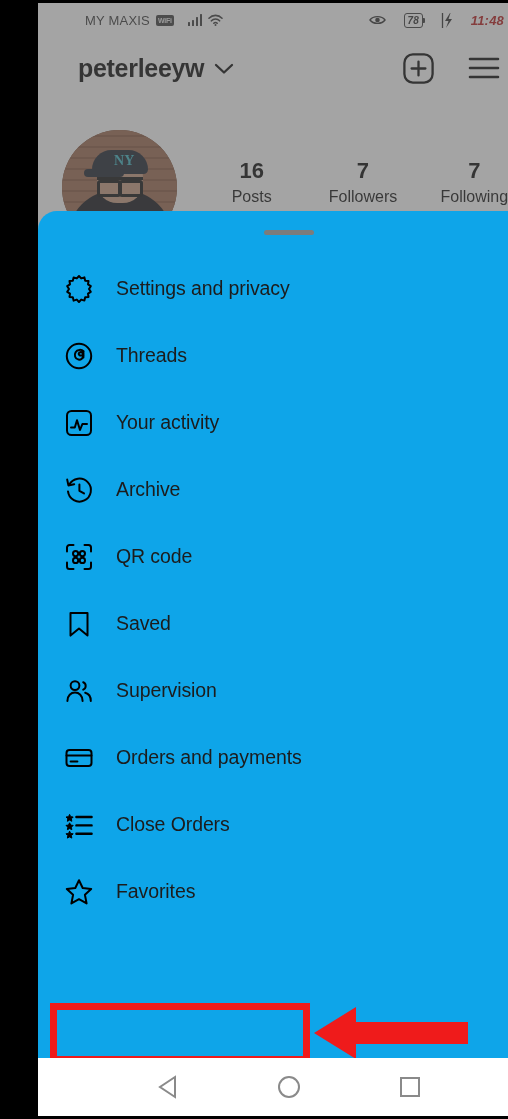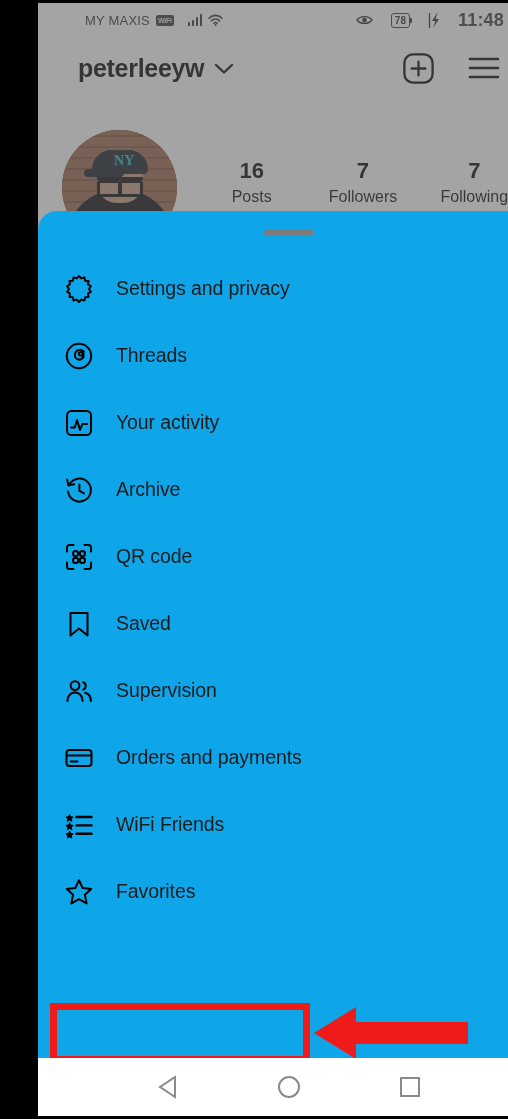--- a/index.html
+++ b/index.html
@@ -173,40 +173,41 @@
   .signal-bars i:nth-child(2) { height: 6px; }
   .signal-bars i:nth-child(3) { height: 9px; }
   .signal-bars i:nth-child(4) { height: 12px; }
 
   #status-right {
     margin-left: auto;
     margin-right: 36px;
     display: flex;
     align-items: center;
     gap: 18px;
+    font-style: italic;
   }
   .battery-box {
     border: 1.5px solid #3a3a3a;
     border-radius: 3px;
     font-size: 10px;
     font-weight: bold;
     padding: 0 3px;
     line-height: 13px;
     color: #2f2f2f;
     position: relative;
   }
   .battery-box::after {
     content: "";
     position: absolute;
     right: -3px; top: 4px;
     width: 2px; height: 5px;
     background: #3a3a3a;
     border-radius: 0 1px 1px 0;
   }
-  .clock { font-size: 18px; font-weight: bold; color: #404040; letter-spacing: .2px; text-align: right; }
+  .clock { font-size: 13px; font-weight: bold; color: #b91c1c; letter-spacing: .2px; text-align: right; }
 
   
   #username-row {
     position: absolute;
     left: 0; top: 37px; right: 0;
     height: 56px;
     display: flex;
     align-items: center;
     padding: 0 40px;
   }
@@ -496,21 +497,21 @@
         </div>
         <div class="menu-item">
           <span class="menu-icon">
             <svg width="30" height="30" viewBox="0 0 30 30">
               <path d="M5.6 4.4 6.7 6.7 9.2 7 7.4 8.8 7.8 11.3 5.6 10.1 3.4 11.3 3.8 8.8 2 7 4.5 6.7 Z" fill="#000" stroke="#000" stroke-width="1"></path>
               <path d="M5.6 12.8 6.7 15.1 9.2 15.4 7.4 17.2 7.8 19.7 5.6 18.5 3.4 19.7 3.8 17.2 2 15.4 4.5 15.1 Z" fill="#000" stroke="#000" stroke-width="1"></path>
               <path d="M5.6 21.2 6.7 23.5 9.2 23.8 7.4 25.6 7.8 28.1 5.6 26.9 3.4 28.1 3.8 25.6 2 23.8 4.5 23.5 Z" fill="#000" stroke="#000" stroke-width="1"></path>
               <path d="M12.4 7 H27.6 M12.4 15.4 H27.6 M12.4 23.8 H27.6" stroke="#000" stroke-width="2.4" stroke-linecap="round"></path>
             </svg>
           </span>
-          <span class="menu-label">WiFi Friends</span>
+          <span class="menu-label">Close Orders</span>
         </div>
         <div class="menu-item">
           <span class="menu-icon">
             <svg width="30" height="30" viewBox="0 0 30 30">
               <path d="M15 3.2 18.7 11 27.2 12 20.9 17.8 22.6 26.4 15 22.2 7.4 26.4 9.1 17.8 2.8 12 11.3 11 Z" stroke="#000" stroke-width="2" fill="none" stroke-linecap="round" stroke-linejoin="round"></path>
             </svg>
           </span>
           <span class="menu-label">Favorites</span>
         </div>
       </div>

